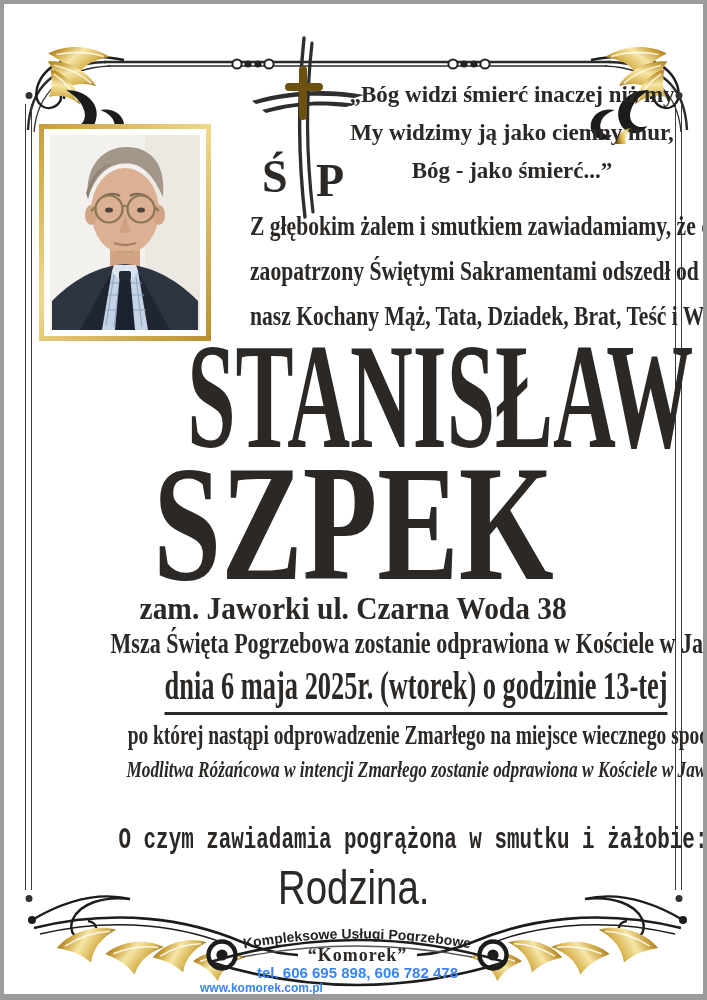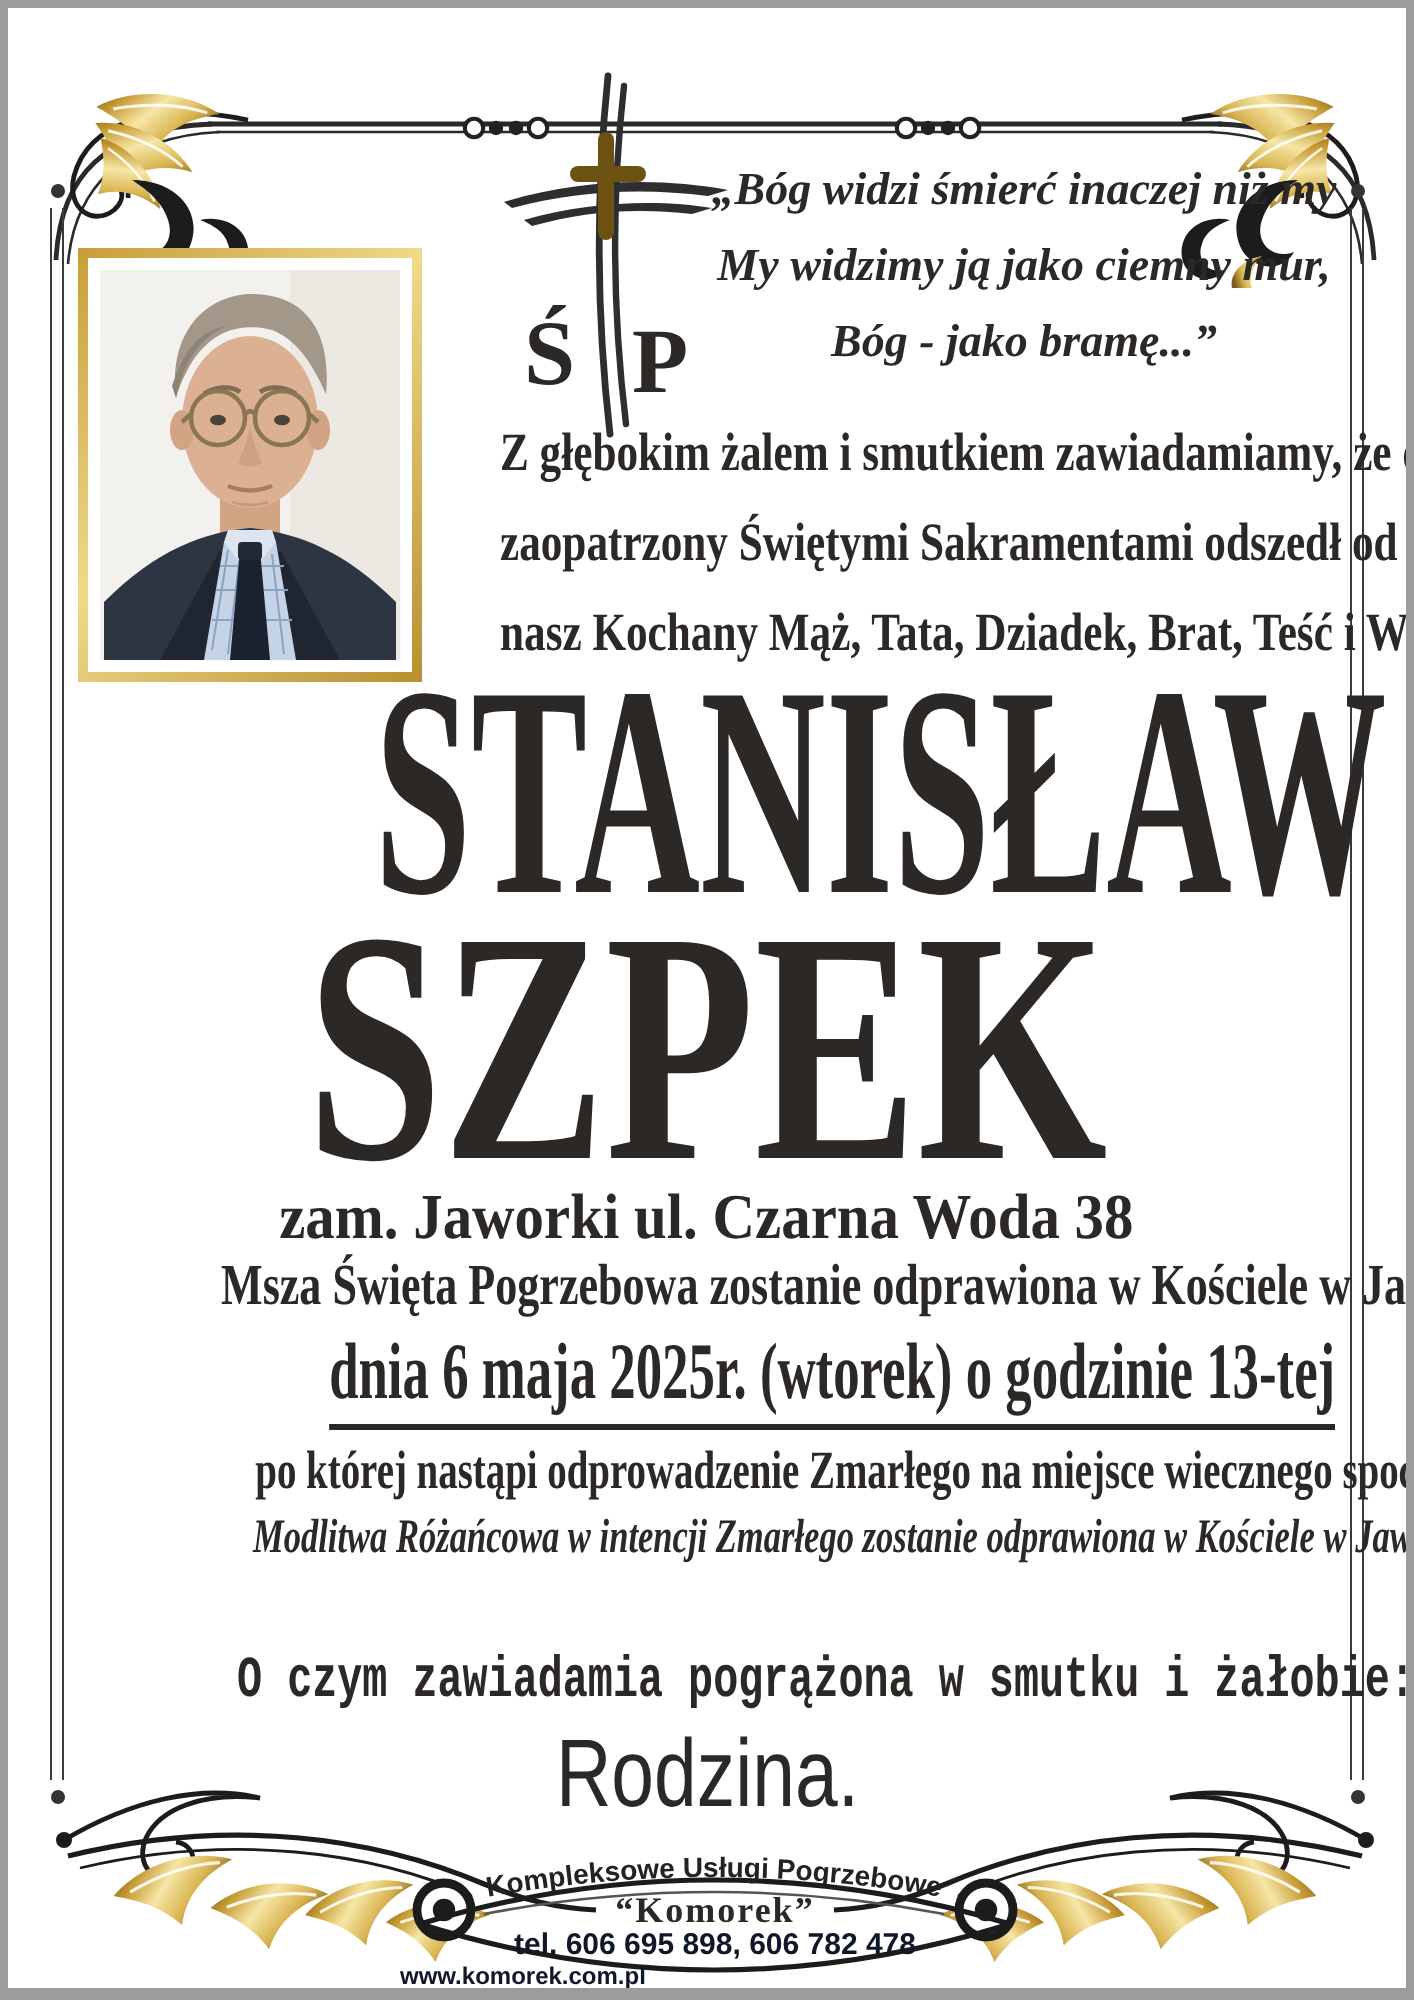--- a/index.html
+++ b/index.html
@@ -24,33 +24,33 @@
     position:absolute;top:100px;height:786px;width:5px;
     border-left:1.6px solid #3a3a3a;border-right:1.6px solid #3a3a3a;
   }
   .vline.left{left:21px;} .vline.right{right:21px;}
   .vline::before,.vline::after{
     content:"";position:absolute;left:50%;transform:translateX(-50%);
     width:7px;height:7px;border-radius:50%;background:#333;
   }
   .vline::before{top:-12px;} .vline::after{bottom:-12px;}
   
-  .quote{font-style:italic;font-weight:bold;font-size:23px;line-height:38px;text-align:center;}
+  .quote{font-weight:bold;font-size:23px;line-height:38px;text-align:center;}
   
   .announce{font-weight:bold;font-size:27px;line-height:45px;text-align:center;}
   .announce div{white-space:nowrap;transform:scaleX(.80);transform-origin:50% 50%;}
   
   .fname{font-weight:bold;font-size:150px;line-height:120px;text-align:right;}
   .fname span{display:inline-block;transform:scaleX(.58);transform-origin:50% 50%;white-space:nowrap;}
   .lname{font-weight:bold;font-size:165px;line-height:135px;}
   .lname span{display:inline-block;transform:scaleX(.74);transform-origin:50% 50%;white-space:nowrap;}
   .sp-letter{font-weight:bold;font-size:46px;font-family:"Liberation Serif",serif;}
   .u-line{border-bottom:3.5px solid #2b2826;padding-bottom:3px;}
   .sans{font-family:"Liberation Sans","DejaVu Sans",sans-serif;}
-  .logo-text{font-family:"Liberation Sans","DejaVu Sans",sans-serif;color:#0f172a;}
+  .logo-text{font-family:"Liberation Sans","DejaVu Sans",sans-serif;color:#3b82f6;}
   svg text{font-family:"Liberation Sans","DejaVu Sans",sans-serif;}
 </style>
 </head>
 <body>
 
 <div class="page">
 
   <svg class="abs" style="left:0;top:0;" width="707" height="140" viewBox="0 0 707 140">
     <defs>
       <linearGradient id="gg" x1="0" y1="0" x2="1" y2="0.4">
@@ -157,21 +157,21 @@
         <path d="M75,78 C73,88 71,92 69,96 C72,99 78,99 81,96 C79,92 77,88 75,78 Z" fill="#cfa081"></path>
         <path d="M64,108 C72,111 78,111 86,108" stroke="#a97c62" stroke-width="2.2" fill="none"></path>
         <path d="M66,116 C72,118 78,118 84,116" stroke="#c59a7c" stroke-width="1.4" fill="none"></path>
       </svg>
     </div>
   </div>
 
   <div class="abs quote" style="left:330px;top:72px;width:356px;">
     <div>„Bóg widzi śmierć inaczej niż my</div>
     <div>My widzimy ją jako ciemny mur,</div>
-    <div>Bóg - jako bramę...”</div>
+    <div>Bóg - jako śmierć...”</div>
   </div>
 
   <div class="abs announce" style="left:196px;top:200px;width:500px;">
     <div>Z  głębokim żalem i smutkiem zawiadamiamy, że dnia 2 maja 2025r.</div>
     <div>zaopatrzony Świętymi Sakramentami odszedł od nas w wieku 87 lat</div>
     <div>nasz Kochany Mąż, Tata, Dziadek, Brat, Teść i Wujek.</div>
   </div>
 
   <div class="abs ctr fname" style="top:332px;">
     <span>STANISŁAW</span>

